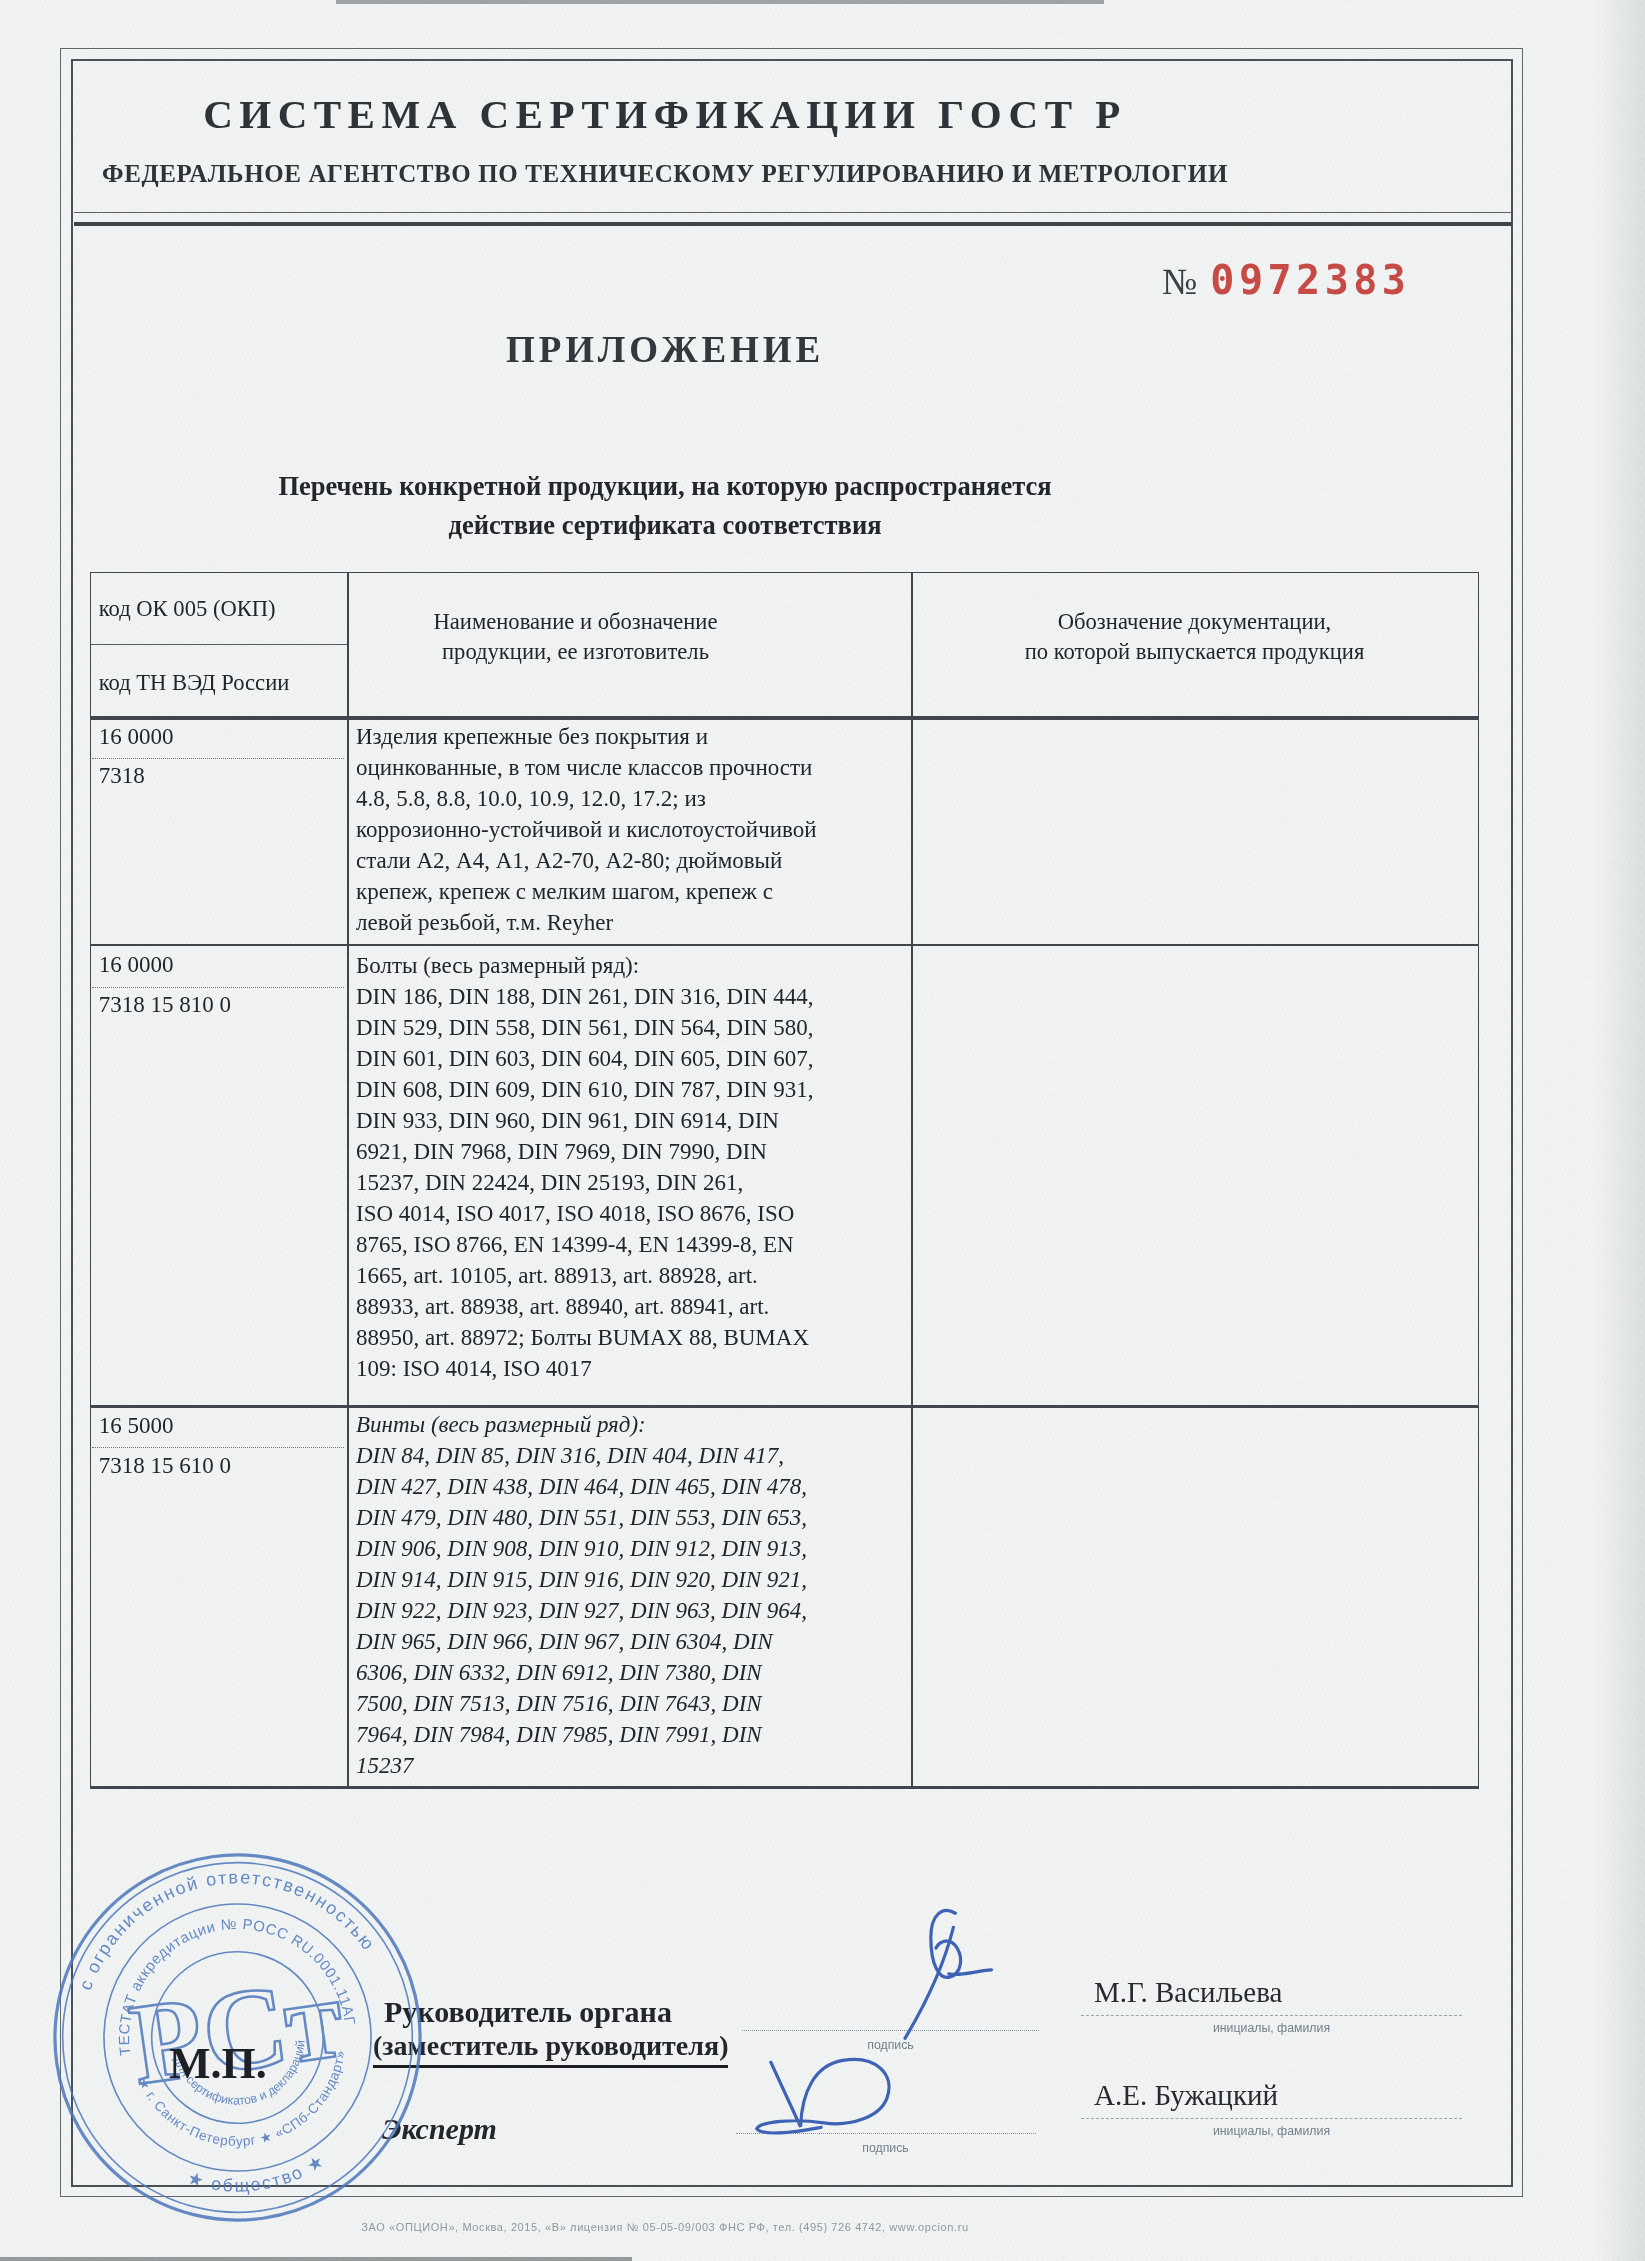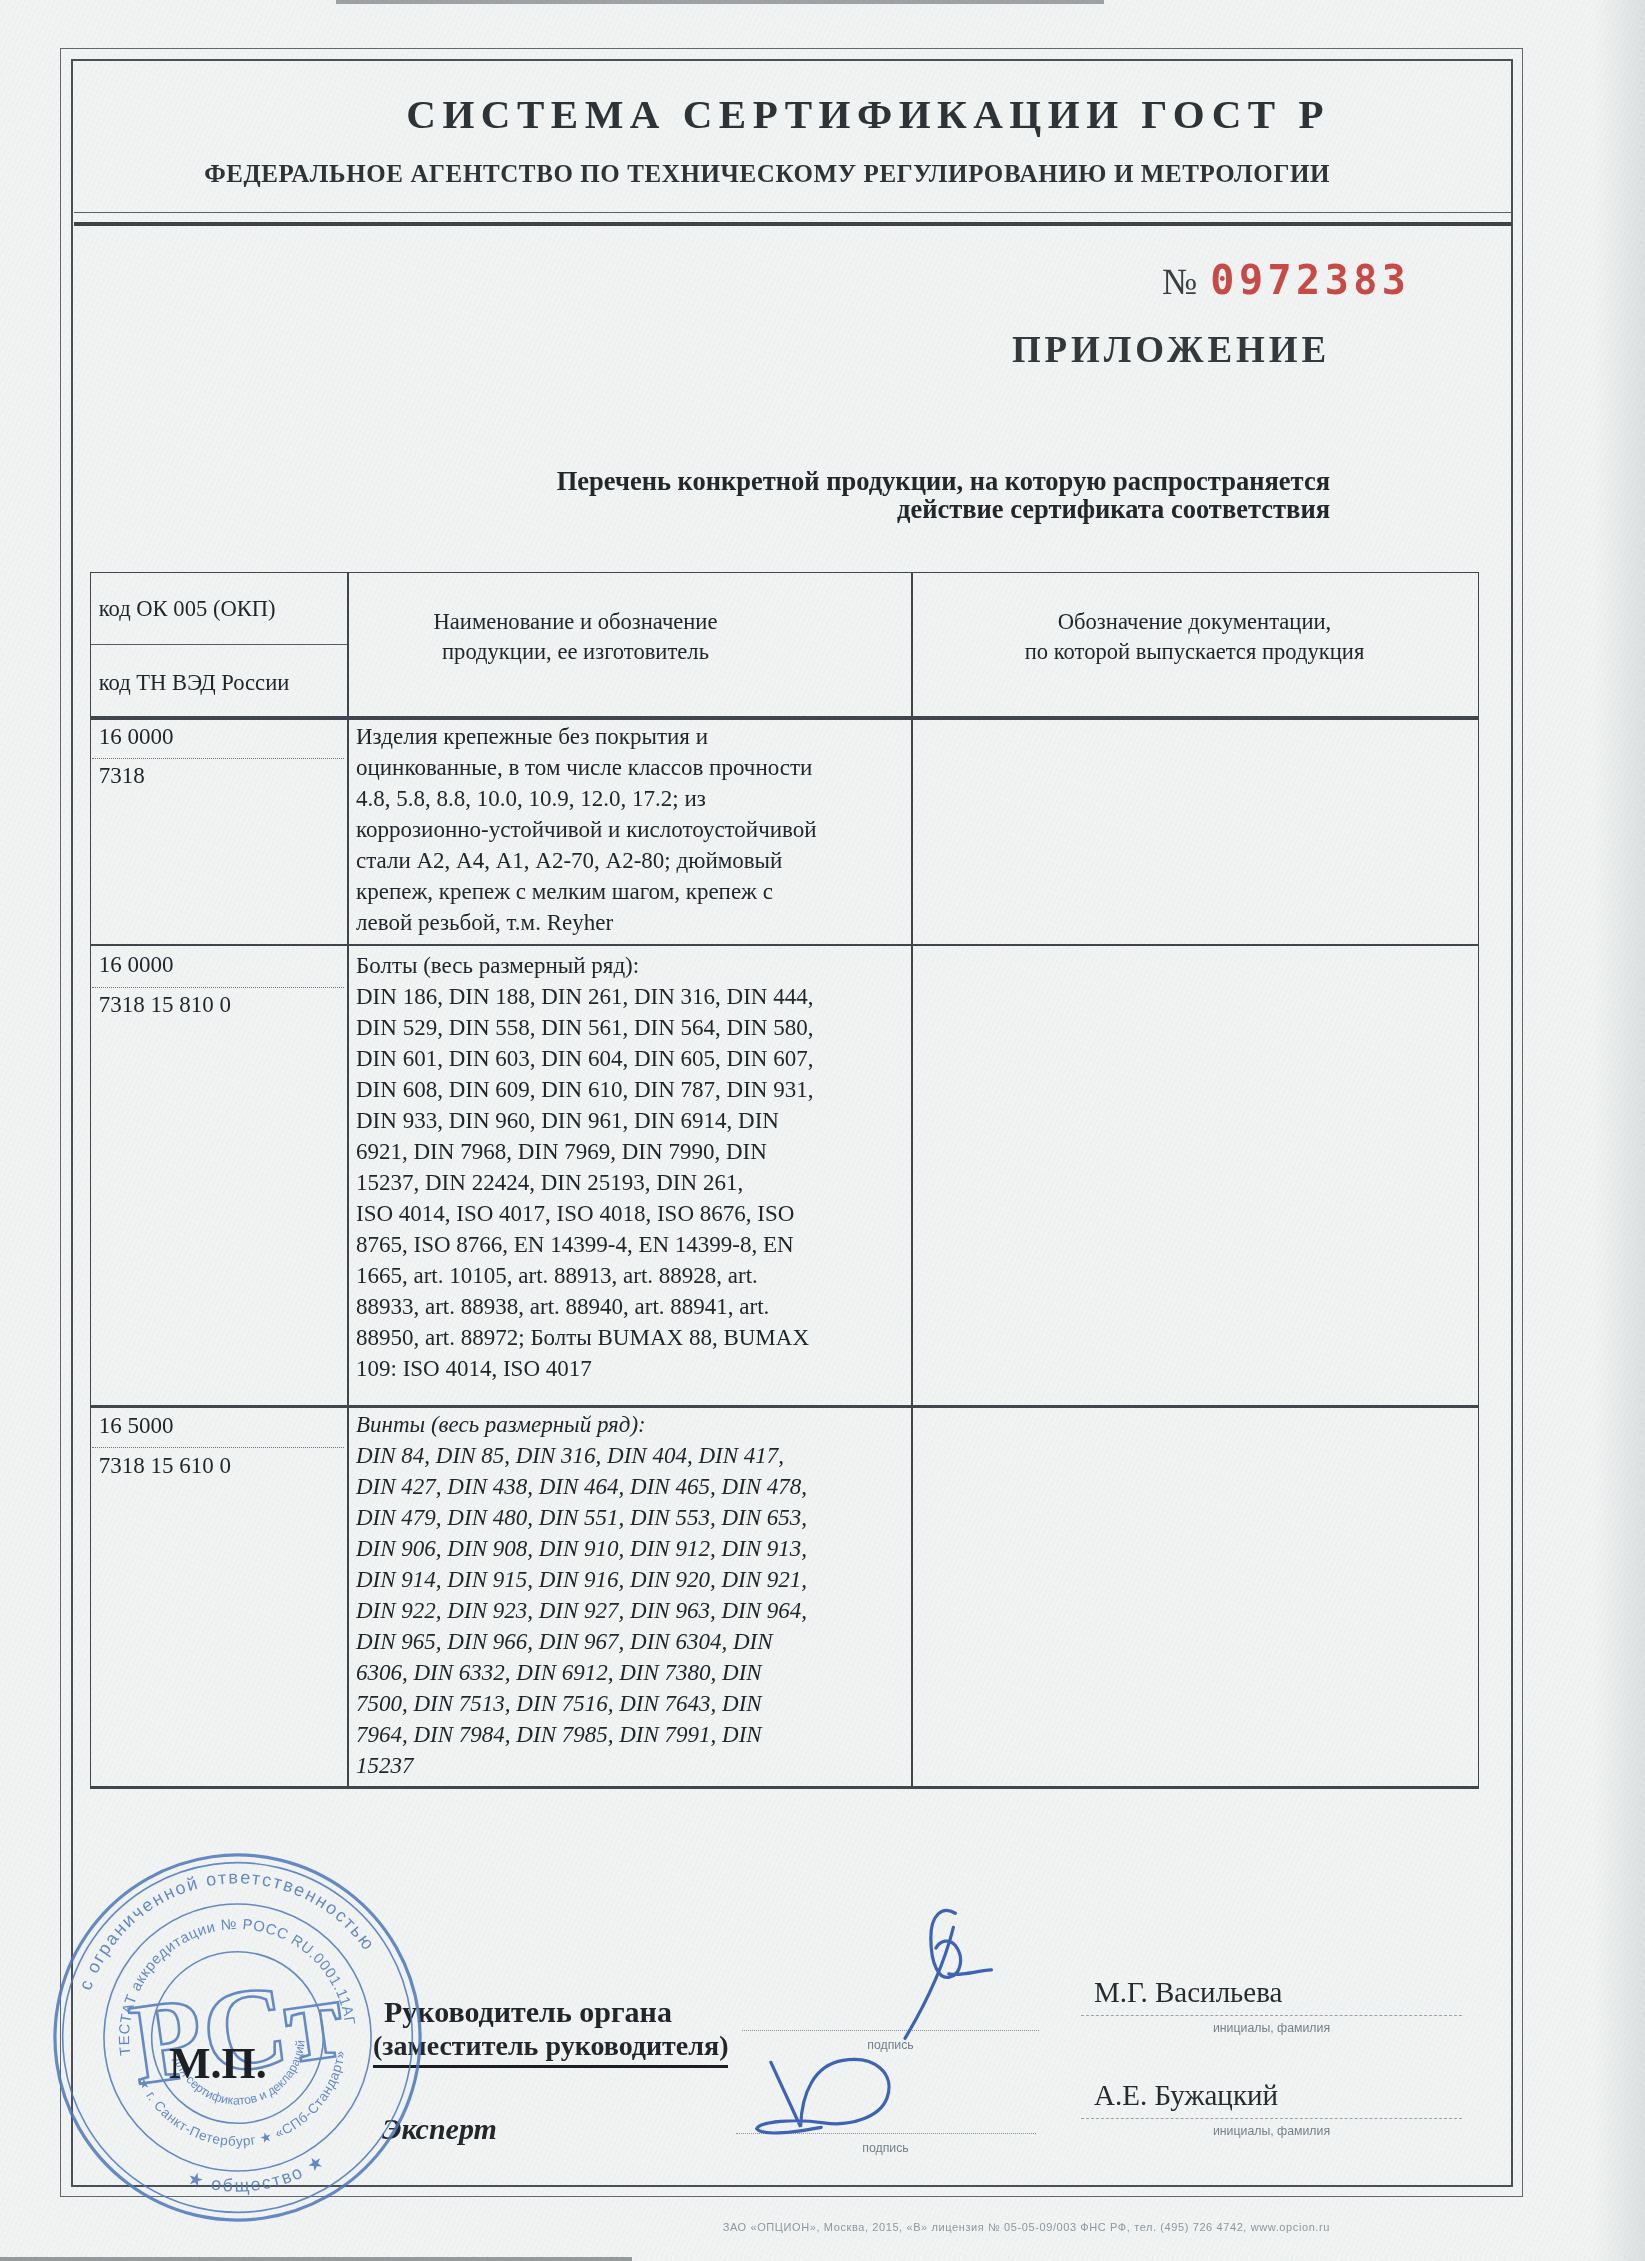--- a/index.html
+++ b/index.html
@@ -6,41 +6,41 @@
   .page{
     position:relative;width:1646px;height:2261px;overflow:hidden;
     background-color:#f2f4f3;
     background-image:
       repeating-linear-gradient(115deg, rgba(190,205,215,.10) 0 1.3px, rgba(255,255,255,0) 1.3px 4.5px),
       repeating-linear-gradient(25deg, rgba(205,215,222,.08) 0 1.3px, rgba(255,255,255,0) 1.3px 5.8px);
     font-family:"Liberation Serif", serif;color:#23272b;
   }
   .abs{position:absolute;}
   .preline{white-space:pre-line;}
-  .center{left:0;width:1330px;text-align:right;}
+  .center{left:0;width:1330px;text-align:center;}
 
   
   .frame-outer{left:60px;top:48px;width:1461px;height:2147px;border:1.9px solid #61676c;}
   .frame-inner{left:71px;top:59px;width:1438px;height:2124px;border:2.6px solid #4a5055;}
   .sep-thin{left:74px;top:212px;width:1438px;height:1.3px;background:#5a6065;}
   .sep-thick{left:74px;top:222px;width:1438px;height:3.9px;background:#3f4449;}
 
   
   .title-main{top:90px;font-size:41px;font-weight:bold;letter-spacing:6.5px;color:#2e3337;}
   .title-sub{top:160px;font-size:25px;font-weight:bold;letter-spacing:0.6px;color:#2e3337;}
 
   
   .docnum{left:1162px;top:257px;display:flex;align-items:baseline;gap:13px;}
   .docnum .nlabel{font-size:37px;color:#3a3f44;}
   .docnum .ndigits{font-family:"DejaVu Sans Mono", monospace;font-weight:bold;font-size:40px;letter-spacing:4.5px;color:#c64a45;}
   .app-title{top:328px;font-size:37px;font-weight:bold;letter-spacing:3.9px;color:#33383c;}
   .cert-line{left:387px;top:395px;display:flex;align-items:baseline;gap:18px;}
   .cert-label{font-size:28px;font-weight:bold;}
   .cert-value{font-size:28px;border-bottom:1.3px solid #454a4f;padding:0 31px 6.5px 5.2px;}
-  .subject{top:467px;font-size:26.5px;font-weight:bold;line-height:28px;}
+  .subject{top:467px;font-size:26.5px;font-weight:bold;line-height:39px;}
 
   
   .tbl{left:90px;top:572px;width:1389px;height:1217px;box-sizing:border-box;
        border:1.9px solid #41464c;border-bottom-width:3.9px;}
   .tline{position:absolute;background:#41464c;}
   .v1{left:256px;top:0;width:1.9px;height:100%;}
   .v2{left:820px;top:0;width:1.9px;height:100%;}
   .hdr-b{left:0;top:143px;width:100%;height:3.9px;}
   .r1-b{left:0;top:371px;width:100%;height:1.9px;}
   .r2-b{left:0;top:832px;width:100%;height:2.6px;}

